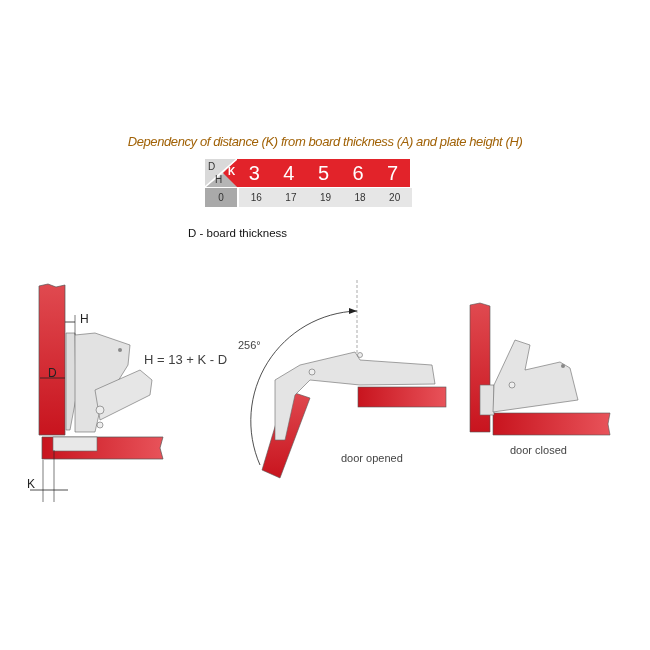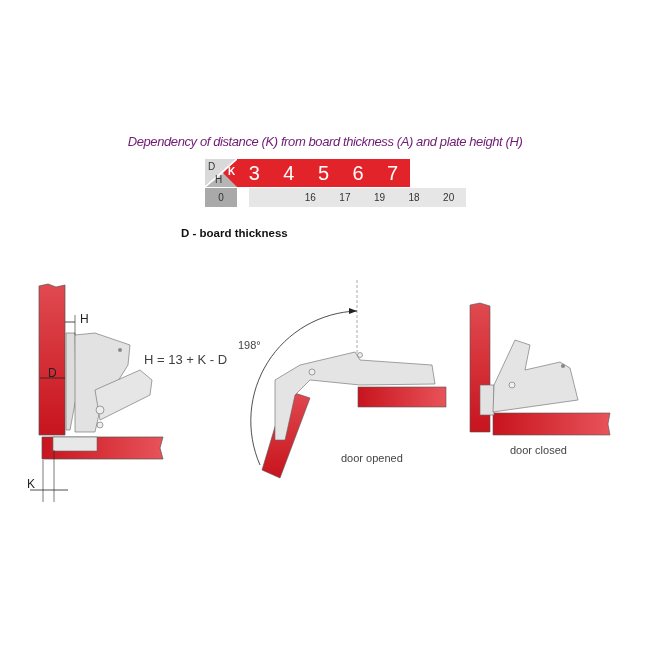--- a/index.html
+++ b/index.html
@@ -1,26 +1,26 @@
 <!DOCTYPE html>
 <html><head>
 <meta charset="utf-8">
 <style>
   html, body { margin: 0; padding: 0; background: #ffffff; }
   body { width: 650px; height: 650px; position: relative; overflow: hidden; font-family: "Liberation Sans", sans-serif; }
-  .title { position: absolute; left: 0; width: 650px; top: 134px; text-align: center; font-size: 13px; font-style: italic; color: #701a75; letter-spacing: -0.4px; }
+  .title { position: absolute; left: 0; width: 650px; top: 134px; text-align: center; font-size: 13px; font-style: italic; color: #a16207; letter-spacing: -0.4px; }
   .ktable { position: absolute; left: 205px; top: 159px; }
   .corner { position: absolute; left: 0; top: 0; width: 32px; height: 28px; }
   .krow { position: absolute; left: 32px; top: 0; width: 173px; height: 28px; background: #e2232a; display: flex; }
   .krow span { flex: 1; color: #fff; font-size: 20px; text-align: center; line-height: 28px; }
   .hrow { position: absolute; left: 0; top: 29px; height: 19px; display: flex; }
   .hcell0 { width: 32px; background: #a9a9a9; color: #333; font-size: 10px; text-align: center; line-height: 19px; }
-  .hcells { width: 173px; background: #e6e6e6; display: flex; margin-left: 12px; padding-left: 44px; }
+  .hcells { width: 173px; background: #e6e6e6; display: flex; margin-left: 2px; }
   .hcells span { flex: 1; text-align: center; font-size: 10px; line-height: 19px; color: #333; }
-  .legend { position: absolute; left: 181px; top: 226px; font-size: 11.5px; font-weight: bold; color: #111; line-height: 14px; }
+  .legend { position: absolute; left: 188px; top: 226px; font-size: 11.5px; font-weight: normal; color: #111; line-height: 14px; }
   .diag { position: absolute; left: 0; top: 0; }
   .lbl { position: absolute; font-size: 11px; color: #444; }
 </style>
 </head>
 <body>
 
 <div class="title">Dependency of distance (K) from  board thickness (A)  and plate height (H)</div>
 
 <div class="ktable">
   <svg class="corner" width="32" height="28" viewBox="0 0 32 28">
@@ -103,15 +103,15 @@
     <path d="M494,385 L515,340 L530,345 L525,370 L560,362 L570,368 L578,400 L493,412 Z" fill="#e4e4e4" stroke="#666" stroke-width="0.6"></path>
     <circle cx="512" cy="385" r="3" fill="#eee" stroke="#666" stroke-width="0.6"></circle>
     <circle cx="563" cy="366" r="2" fill="#888"></circle>
   </g>
 </svg>
 
 <span class="lbl" style="left:80px;top:312px;font-size:12px;color:#222">H</span>
 <span class="lbl" style="left:48px;top:366px;font-size:12px;color:#222">D</span>
 <span class="lbl" style="left:27px;top:477px;font-size:12px;color:#222">K</span>
 <span class="lbl" style="left:144px;top:352px;font-size:13px;color:#404040">H = 13 + K - D</span>
-<span class="lbl" style="left:238px;top:339px">198°</span>
+<span class="lbl" style="left:238px;top:339px">256°</span>
 <span class="lbl" style="left:341px;top:452px">door opened</span>
 <span class="lbl" style="left:510px;top:444px">door closed</span>
 
 </body></html>

